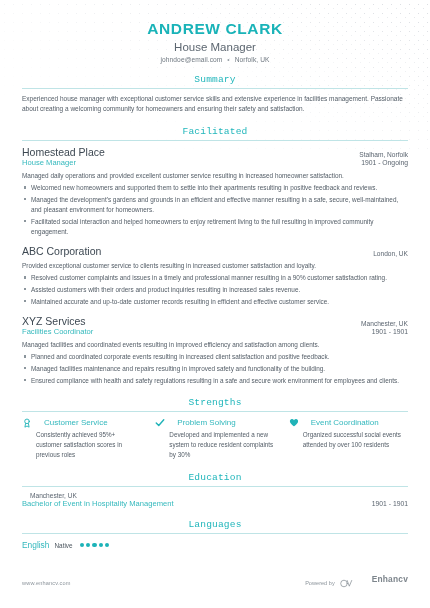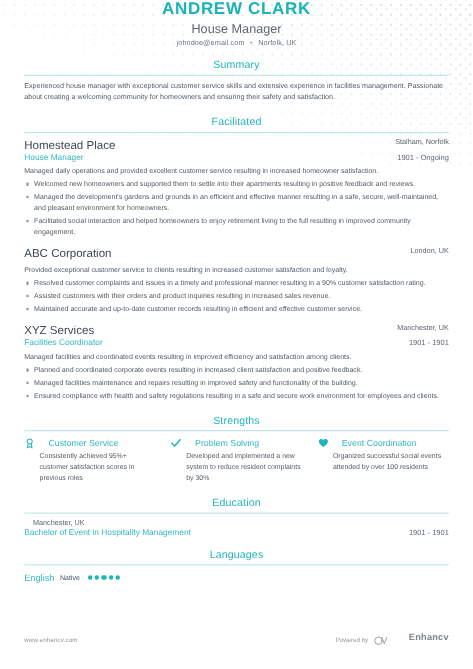--- a/index.html
+++ b/index.html
@@ -47,21 +47,21 @@
     z-index: 0;
   }
 
   .content {
     position: relative;
     z-index: 2;
     padding: 0 22px;
   }
 
   
-  .header { text-align: center; }
+  .header { text-align: center; padding-top: 20px; }
   .name {
     font-size: 15.5px;
     font-weight: bold;
     letter-spacing: 0.6px;
     color: #19b3b8;
   }
   .role {
     font-size: 11.5px;
     color: #5c6670;
     margin-top: 2.5px;
@@ -76,41 +76,42 @@
   .contact .sep { margin: 0 3px; color: #9aa2a8; }
 
   
   .section { margin-top: 11px; }
   .section-title {
     text-align: center;
     color: #21b6bb;
     font-size: 9.6px;
     letter-spacing: 0.15px;
     padding-bottom: 3px;
+    font-family: Liberation Mono, monospace;
   }
   .rule {
     height: 1px;
     background: #bfe4e6;
     width: 100%;
   }
   .section-body { padding-top: 5px; }
 
   .para {
     font-size: 6.5px;
     line-height: 1.65;
     color: #525c66;
   }
 
   
   .entry { margin-bottom: 2px; }
   .entry + .entry { margin-top: 8px; }
   .entry-top {
     display: flex;
     justify-content: space-between;
-    align-items: flex-start;
+    align-items: flex-end;
   }
   .org {
     font-size: 10.5px;
     color: #3d4852;
     font-weight: normal;
   }
   .place {
     font-size: 6.6px;
     color: #5b6570;
     white-space: nowrap;

